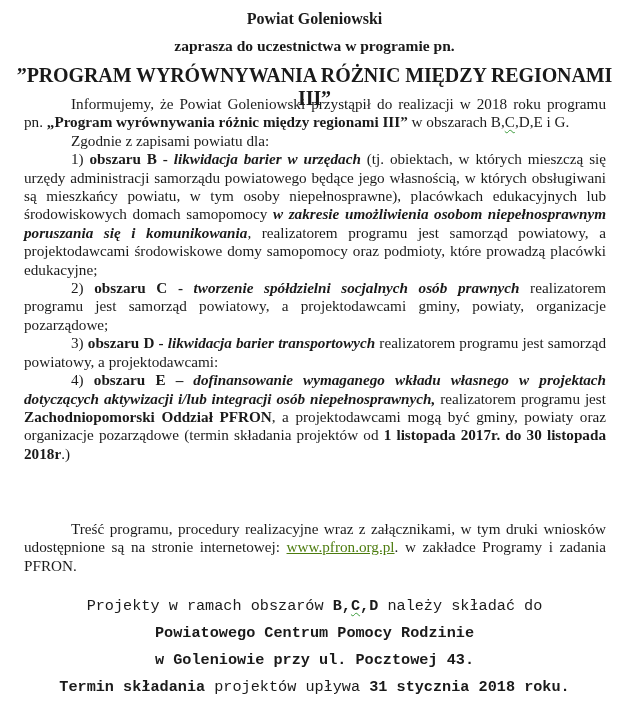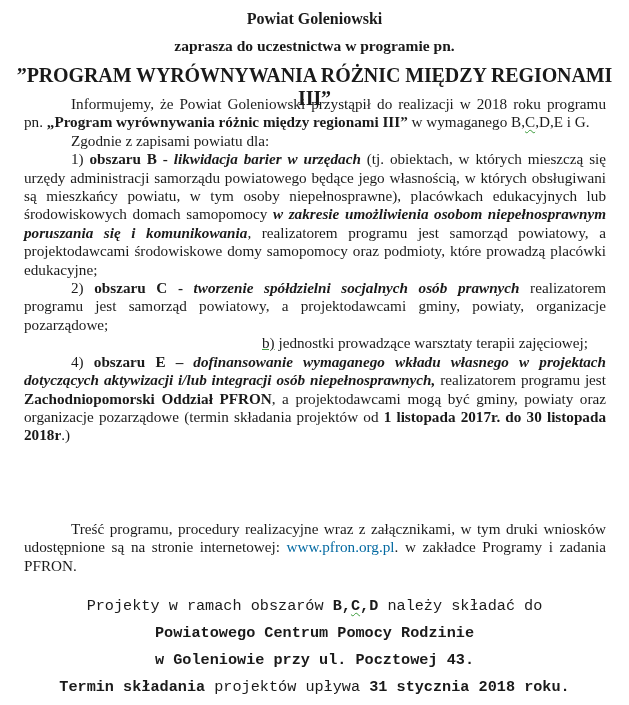--- a/index.html
+++ b/index.html
@@ -17,21 +17,21 @@
   .body-block {
     position: absolute; left: 24px; width: 582px; top: 95px;
     line-height: 18.4px; text-align: justify;
   }
   .body-block p { margin: 0; }
   .indent { text-indent: 47px; }
   .sub-list { margin-left: 238px; }
   .sub-list p { text-align: left; }
   .u-green { text-decoration: underline wavy #3a9a3a; text-decoration-thickness: 1px; text-underline-offset: 2px; }
   .u-plain { text-decoration: underline; text-decoration-color: #3a9a3a; }
-  .link { color: #0369a1; }
+  .link { text-decoration: underline; color: #4d7c0f; }
   .second-block {
     position: absolute; left: 24px; width: 582px; top: 520px;
     line-height: 18.4px; text-align: justify;
   }
   .second-block p { margin: 0; }
   .footer {
     position: absolute; left: 0; width: 629px; top: 593px;
     text-align: center; line-height: 27px; font-size: 15.2px; font-family: Liberation Mono, monospace;
   }
   .footer p { margin: 0; }
@@ -42,34 +42,36 @@
 <body>
 
 <div class="page">
 
   <div class="center h1">Powiat Goleniowski</div>
   <div class="center h2">zaprasza do uczestnictwa  w programie pn.</div>
   <div class="center h3">”PROGRAM WYRÓWNYWANIA RÓŻNIC MIĘDZY REGIONAMI III”</div>
 
   <div class="body-block">
     <p class="indent">
-      <span>Informujemy, że Powiat Goleniowski przystąpił do realizacji w 2018 roku programu pn. </span><b>„Program wyrównywania różnic między regionami III”</b><span> w wymaganego B,</span><span class="u-green">C</span><span>,D,E i G.</span>
+      <span>Informujemy, że Powiat Goleniowski przystąpił do realizacji w 2018 roku programu pn. </span><b>„Program wyrównywania różnic między regionami III”</b><span> w obszarach B,</span><span class="u-green">C</span><span>,D,E i G.</span>
     </p>
     <p class="indent">Zgodnie z zapisami powiatu dla:</p>
 
     <p class="indent">
       <span>1) </span><b>obszaru B</b><b> - </b><span class="bi">likwidacja barier w urzędach</span><span> (tj. obiektach, w których mieszczą się urzędy administracji samorządu powiatowego będące jego własnością, w których obsługiwani są mieszkańcy powiatu, w tym osoby niepełnosprawne), placówkach edukacyjnych lub środowiskowych domach samopomocy </span><span class="bi">w zakresie umożliwienia osobom niepełnosprawnym poruszania się i komunikowania</span><span>, realizatorem programu jest samorząd powiatowy, a projektodawcami środowiskowe domy samopomocy oraz podmioty, które prowadzą placówki edukacyjne;</span>
     </p>
 
     <p class="indent">
       <span>2) </span><b>obszaru C</b><b> - </b><span class="bi">tworzenie spółdzielni socjalnych osób prawnych</span><span> realizatorem programu jest samorząd powiatowy, a projektodawcami gminy, powiaty, organizacje pozarządowe;</span>
     </p>
 
+    <p class="indent">
+      <span>3) </span><b>obszaru D</b><b> - </b><span class="bi">likwidacja barier transportowych</span><span> realizatorem programu jest samorząd powiatowy, a projektodawcami:</span>
+    </p>
     <div class="sub-list">
-      <p><span class="u-plain">b)</span><span> jednostki prowadzące warsztaty terapii zajęciowej;</span></p>
     </div>
 
     <p class="indent">
       <span>4) </span><b>obszaru E</b><b> – </b><span class="bi">dofinansowanie wymaganego wkładu własnego w projektach dotyczących aktywizacji i/lub integracji osób niepełnosprawnych,</span><span> realizatorem programu jest </span><b>Zachodniopomorski Oddział PFRON</b><span>, a projektodawcami mogą być gminy, powiaty oraz organizacje pozarządowe (termin składania projektów od </span><b>1 listopada 2017r. do 30 listopada 2018r</b><span>.)</span>
     </p>
   </div>
 
   <div class="second-block">
     <p class="indent">
       <span>Treść programu, procedury realizacyjne wraz z załącznikami, w tym druki wniosków udostępnione są na stronie internetowej: </span><a class="link">www.pfron.org.pl</a><span>. w zakładce Programy i zadania PFRON.</span>

